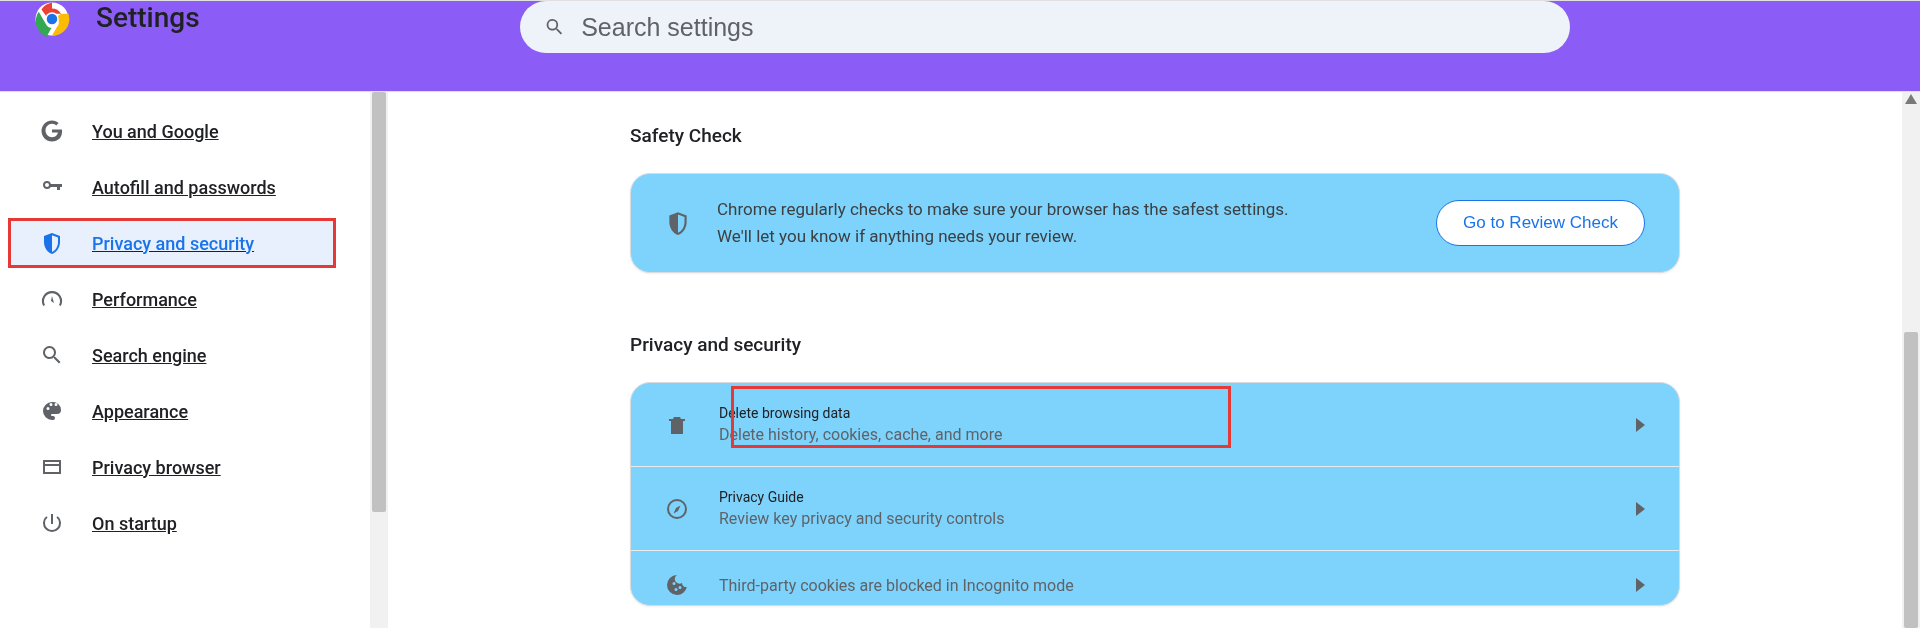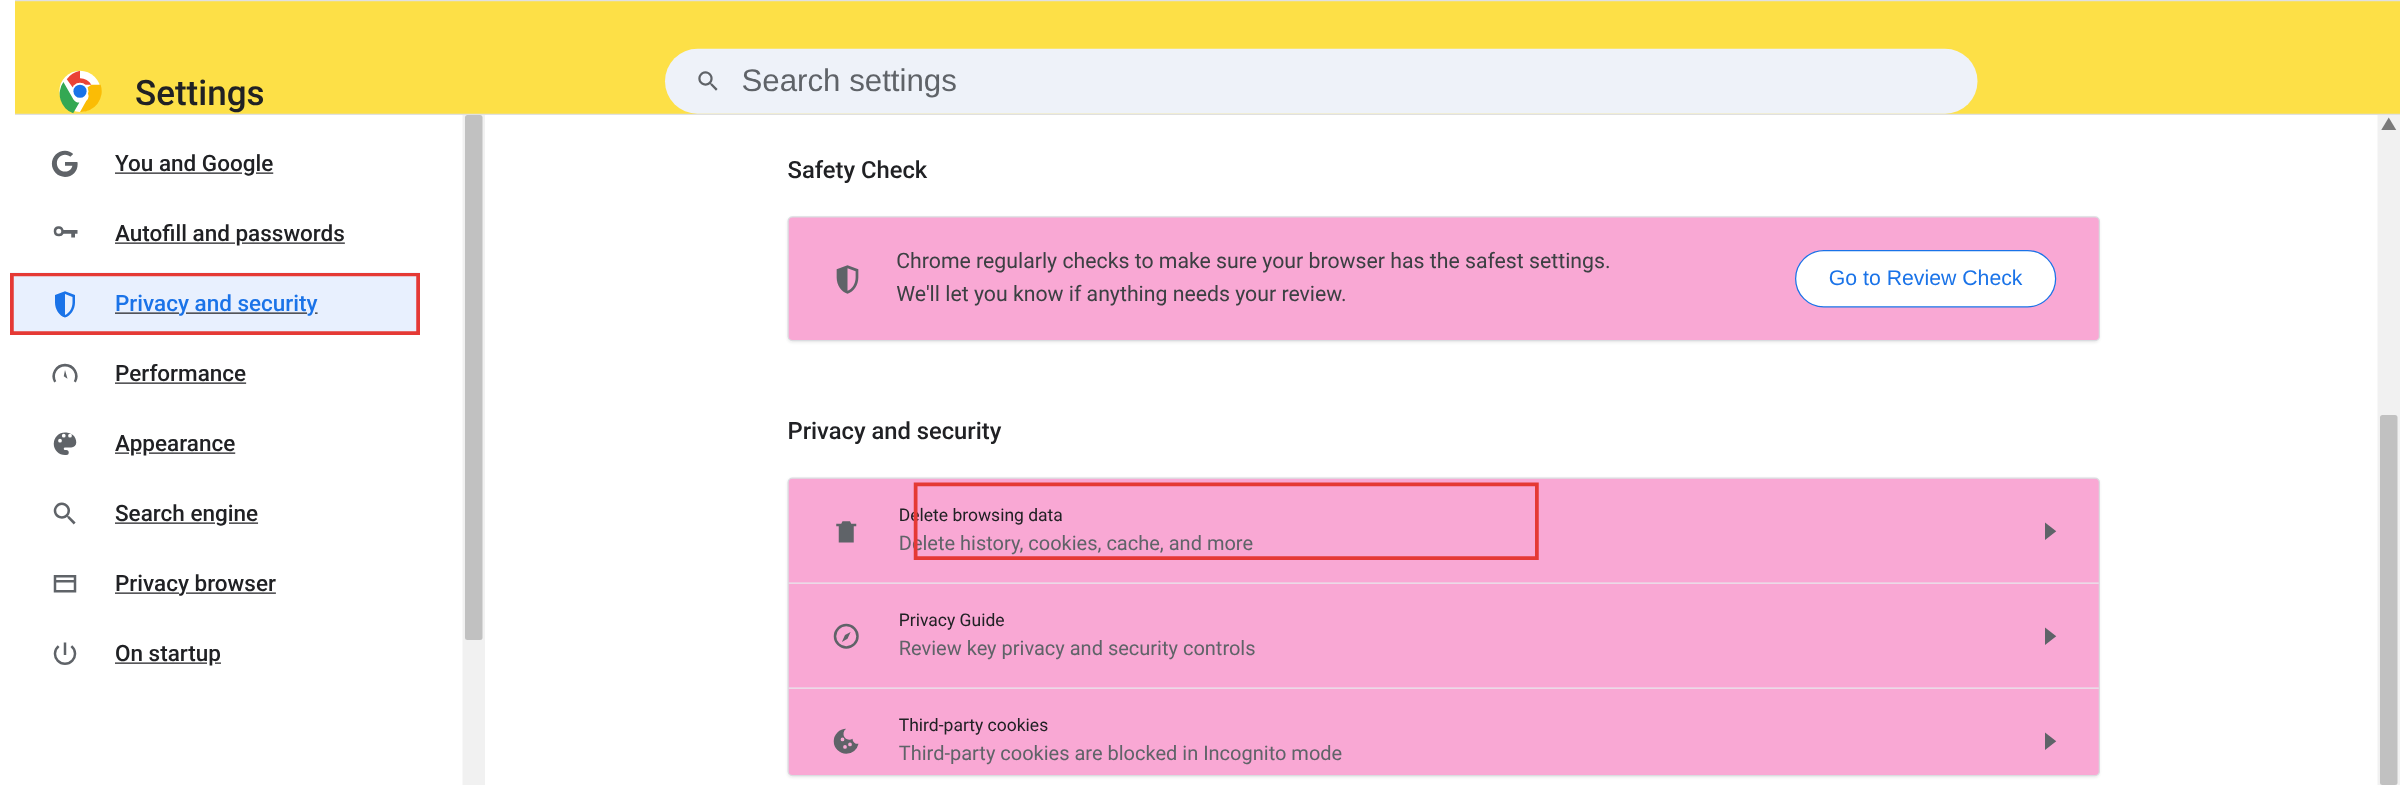--- a/index.html
+++ b/index.html
@@ -13,25 +13,24 @@
     position: relative;
   }
   
   .header {
     position: absolute;
     top: 0; left: 0; right: 0;
     height: 92px;
     border-top: 1px solid #e0e0e0;
     border-bottom: 1px solid #e0e0e0;
     display: flex;
-    align-items: flex-end;
+    align-items: flex-start;
     padding-left: 34px;
-    background: #fde047;
+    background: #8b5cf6;
     z-index: 10;
-    margin-left: 12px;
   }
   .chrome-logo {
     width: 36px; height: 36px;
     flex-shrink: 0;
   }
   .header-title {
     font-size: 28px;
     font-weight: 500;
     margin-left: 26px;
     color: #202124;
@@ -160,23 +159,23 @@
     padding-top: 32px;
   }
   .section-heading {
     font-size: 19px;
     font-weight: 500;
     color: #202124;
     margin-bottom: 26px;
   }
   .card {
     border: 1px solid #dadce0;
-    border-radius: 4px;
+    border-radius: 20px;
     box-shadow: 0 1px 2px rgba(60,64,67,0.08);
-    background: #f9a8d4;
+    background: #7dd3fc;
   }
   .safety-card {
     display: flex;
     align-items: center;
     padding: 22px 34px;
     margin-bottom: 60px;
   }
   .safety-icon {
     width: 26px; height: 26px;
     fill: #5f6368;
@@ -290,30 +289,30 @@
 
   <div class="nav-item">
     <svg class="nav-icon" viewBox="0 0 24 24">
         <path d="M12 4a10 10 0 0 0-8.7 15l1.7-1A8 8 0 1 1 19 18l1.7 1A10 10 0 0 0 12 4zm0 5-1 5 3 2z"></path>
       </svg>
     <span>Performance</span>
   </div>
 
   <div class="nav-item">
     <svg class="nav-icon" viewBox="0 0 24 24">
+        <path d="M15.5 14h-.79l-.28-.27a6.5 6.5 0 1 0-.7.7l.27.28v.79l5 5 1.5-1.5-5-5zm-6 0A4.5 4.5 0 1 1 14 9.5 4.49 4.49 0 0 1 9.5 14z"></path>
+      </svg>
+    <span>Search engine</span>
+  </div>
+
+  <div class="nav-item">
+    <svg class="nav-icon" viewBox="0 0 24 24">
         <path d="M12 3a9 9 0 0 0 0 18h1a2 2 0 0 0 0-4h-1a1 1 0 0 1 0-2h5a4 4 0 0 0 4-4 8 8 0 0 0-9-8zm-4 8a1.5 1.5 0 1 1 1.5-1.5A1.5 1.5 0 0 1 8 11zm3-4a1.5 1.5 0 1 1 1.5-1.5A1.5 1.5 0 0 1 11 7zm5 0a1.5 1.5 0 1 1 1.5-1.5A1.5 1.5 0 0 1 16 7z"></path>
       </svg>
     <span>Appearance</span>
-  </div>
-
-  <div class="nav-item">
-    <svg class="nav-icon" viewBox="0 0 24 24">
-        <path d="M15.5 14h-.79l-.28-.27a6.5 6.5 0 1 0-.7.7l.27.28v.79l5 5 1.5-1.5-5-5zm-6 0A4.5 4.5 0 1 1 14 9.5 4.49 4.49 0 0 1 9.5 14z"></path>
-      </svg>
-    <span>Search engine</span>
   </div>
 
   <div class="nav-item">
     <svg class="nav-icon" viewBox="0 0 24 24">
         <path d="M3 5h18v14H3zM5 9h14V7H5zm0 2v6h14v-6z"></path>
       </svg>
     <span>Privacy browser</span>
   </div>
 
   <div class="nav-item">
@@ -368,21 +367,20 @@
           <div class="row-sub">Review key privacy and security controls</div>
         </div>
         <div class="row-arrow"></div>
       </div>
 
       <div class="list-row" style="padding-bottom:8px;">
         <svg class="row-icon" viewBox="0 0 24 24">
             <path d="M12 2a10 10 0 0 0 0 20 10 10 0 0 0 9.8-8 4 4 0 0 1-4.8-4A4 4 0 0 1 12 2zm-3 7a1.5 1.5 0 1 1-1.5 1.5A1.5 1.5 0 0 1 9 9zm2 6a1.5 1.5 0 1 1-1.5 1.5A1.5 1.5 0 0 1 11 15zm4-2a1.5 1.5 0 1 1-1.5 1.5A1.5 1.5 0 0 1 15 13z"></path>
           </svg>
         <div class="row-body">
-          <div class="row-title">Third-party cookies</div>
           <div class="row-sub">Third-party cookies are blocked in Incognito mode</div>
         </div>
         <div class="row-arrow"></div>
       </div>
 
     </div>
   </div>
 </div>
 
 <div class="main-scroll-track">

